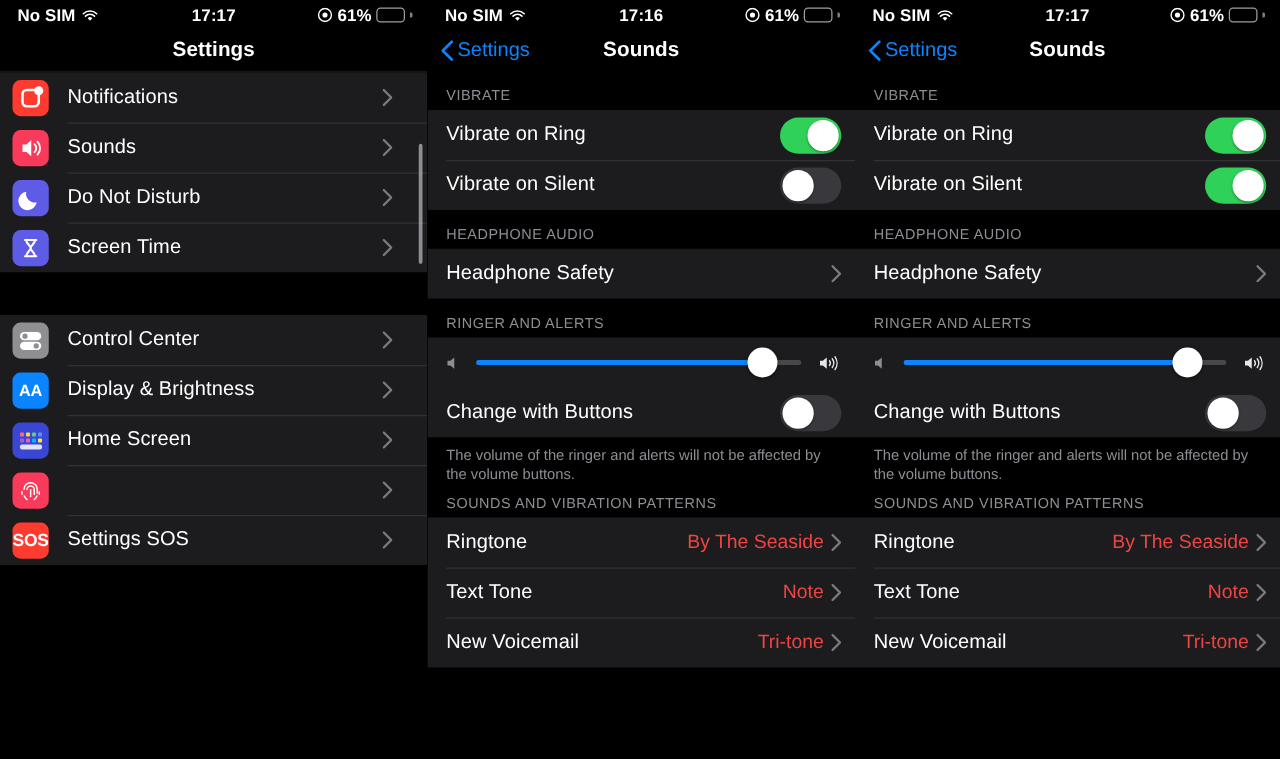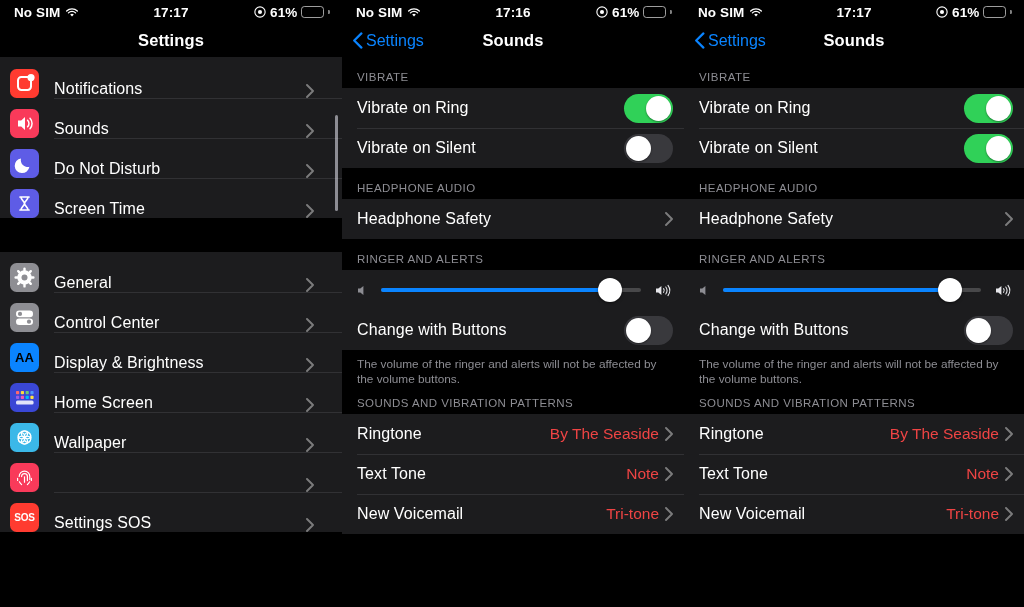--- a/index.html
+++ b/index.html
@@ -52,21 +52,21 @@
     display:flex; align-items:center; gap:3px; color:#0a84ff;
     font-size:16px; position:relative; z-index:2; cursor:pointer;
   }
   .chev-back{ width:11px; height:17px; display:block; }
 
   
   .list-top-sliver{ height:1px; background:#1c1c1e; }
   .group{ background:#1c1c1e; }
   .gap{ height:34px; background:#000; }
   .row{
-    height:40px; display:flex; align-items:flex-end; padding-left:10px;
+    height:40px; display:flex; align-items:center; padding-left:10px;
     padding-right:28px; position:relative; cursor:pointer;
   }
   .row + .row::before{
     content:""; position:absolute; left:54px; right:0; top:0; height:1px;
     background:#313134;
   }
   .app-ico{
     width:29px; height:29px; border-radius:6.5px; flex:0 0 29px;
     display:flex; align-items:center; justify-content:center;
     overflow:hidden; position:relative;
@@ -218,50 +218,33 @@
           </svg>
       </div>
     </div>
 
     <div class="gap"></div>
 
     <div class="group">
       <div class="row">
         <span class="app-ico" style="background:#8e8e93">
           <svg viewBox="0 0 29 29" width="29" height="29">
-            <g fill="#fff">
-                <circle cx="14.5" cy="14.5" r="7.2"></circle>
-              </g>
-            <circle cx="14.5" cy="14.5" r="3" fill="#8e8e93"></circle>
-            <g stroke="#fff" stroke-width="2.4" stroke-linecap="round">
-              <path d="M14.5 5.6v2M14.5 21.4v2M5.6 14.5h2M21.4 14.5h2M8.2 8.2l1.4 1.4M19.4 19.4l1.4 1.4M20.8 8.2l-1.4 1.4M9.6 19.4l-1.4 1.4"></path>
-            </g>
-          </svg>
-        </span>
-        <span class="row-label">General</span>
-        <svg class="chev" viewBox="0 0 8 14">
-            <path d="M1 1l6 6-6 6" stroke="#fff" stroke-width="1.9" fill="none" stroke-linecap="round" stroke-linejoin="round"></path>
-          </svg>
-      </div>
-      <div class="row">
-        <span class="app-ico" style="background:#8e8e93">
-          <svg viewBox="0 0 29 29" width="29" height="29">
             <rect x="6" y="7.6" width="17" height="6.6" rx="3.3" fill="#fff"></rect>
             <circle cx="10" cy="10.9" r="2.1" fill="#8e8e93"></circle>
             <rect x="6" y="15.4" width="17" height="6.6" rx="3.3" fill="#fff"></rect>
             <circle cx="19" cy="18.7" r="2.1" fill="#8e8e93"></circle>
           </svg>
         </span>
         <span class="row-label">Control Center</span>
         <svg class="chev" viewBox="0 0 8 14">
             <path d="M1 1l6 6-6 6" stroke="#fff" stroke-width="1.9" fill="none" stroke-linecap="round" stroke-linejoin="round"></path>
           </svg>
       </div>
       <div class="row">
-        <span class="app-ico" style="background:#0a84ff;font-size:13px;font-weight:bold;color:#000000">AA</span>
+        <span class="app-ico" style="background:#0a84ff;font-size:13px;font-weight:bold;color:#ffffff">AA</span>
         <span class="row-label">Display &amp; Brightness</span>
         <svg class="chev" viewBox="0 0 8 14">
             <path d="M1 1l6 6-6 6" stroke="#fff" stroke-width="1.9" fill="none" stroke-linecap="round" stroke-linejoin="round"></path>
           </svg>
       </div>
       <div class="row">
         <span class="app-ico" style="background:#3a47d5">
           <svg viewBox="0 0 29 29" width="29" height="29">
             <g>
               <rect x="6" y="8" width="3.2" height="3.2" rx=".8" fill="#ff6b6b"></rect>
@@ -275,56 +258,37 @@
               <rect x="6" y="17.6" width="17.6" height="4" rx="1.6" fill="rgba(255,255,255,.85)"></rect>
             </g>
           </svg>
         </span>
         <span class="row-label">Home Screen</span>
         <svg class="chev" viewBox="0 0 8 14">
             <path d="M1 1l6 6-6 6" stroke="#fff" stroke-width="1.9" fill="none" stroke-linecap="round" stroke-linejoin="round"></path>
           </svg>
       </div>
       <div class="row">
-        <span class="app-ico" style="background:#3bb8e8">
-          <svg viewBox="0 0 29 29" width="29" height="29">
-            <g fill="none" stroke="#fff" stroke-width="1.1">
-              <circle cx="14.5" cy="14.5" r="6.6"></circle>
-              <circle cx="14.5" cy="11" r="3"></circle>
-                <circle cx="14.5" cy="18" r="3"></circle>
-              <circle cx="11.4" cy="12.8" r="3"></circle>
-                <circle cx="17.6" cy="12.8" r="3"></circle>
-              <circle cx="11.4" cy="16.2" r="3"></circle>
-                <circle cx="17.6" cy="16.2" r="3"></circle>
-            </g>
-          </svg>
-        </span>
-        <span class="row-label">Wallpaper</span>
-        <svg class="chev" viewBox="0 0 8 14">
-            <path d="M1 1l6 6-6 6" stroke="#fff" stroke-width="1.9" fill="none" stroke-linecap="round" stroke-linejoin="round"></path>
-          </svg>
-      </div>
-      <div class="row">
         <span class="app-ico" style="background:#f93a5a">
           <svg viewBox="0 0 29 29" width="29" height="29">
             <g fill="none" stroke="#fff" stroke-width="1.2" stroke-linecap="round">
               <path d="M9.2 13.4a5.3 5.3 0 0 1 10.6 0v3.2"></path>
               <path d="M11.6 13.6a2.9 2.9 0 0 1 5.8 0v4"></path>
               <path d="M14.5 13.8v5.4"></path>
               <path d="M7.6 15.4v2M21.4 15.4v2"></path>
               <path d="M9.4 18.8q1 2 2.2 2.8M19.6 18.8q-1 2-2.2 2.8"></path>
             </g>
           </svg>
         </span>
         <svg class="chev" viewBox="0 0 8 14">
             <path d="M1 1l6 6-6 6" stroke="#fff" stroke-width="1.9" fill="none" stroke-linecap="round" stroke-linejoin="round"></path>
           </svg>
       </div>
       <div class="row">
-        <span class="app-ico" style="background:#ff3b30;color:#fff;font-size:10px;font-weight:bold;letter-spacing:-.2px">SOS</span>
+        <span class="app-ico" style="background:#ff3b30;color:#fff;font-size:14px;font-weight:bold;letter-spacing:-.2px">SOS</span>
         <span class="row-label">Settings SOS</span>
         <svg class="chev" viewBox="0 0 8 14">
             <path d="M1 1l6 6-6 6" stroke="#fff" stroke-width="1.9" fill="none" stroke-linecap="round" stroke-linejoin="round"></path>
           </svg>
       </div>
     </div>
 
     <div class="scrollbar" style="top:115px;height:96px"></div>
   </div>
 

